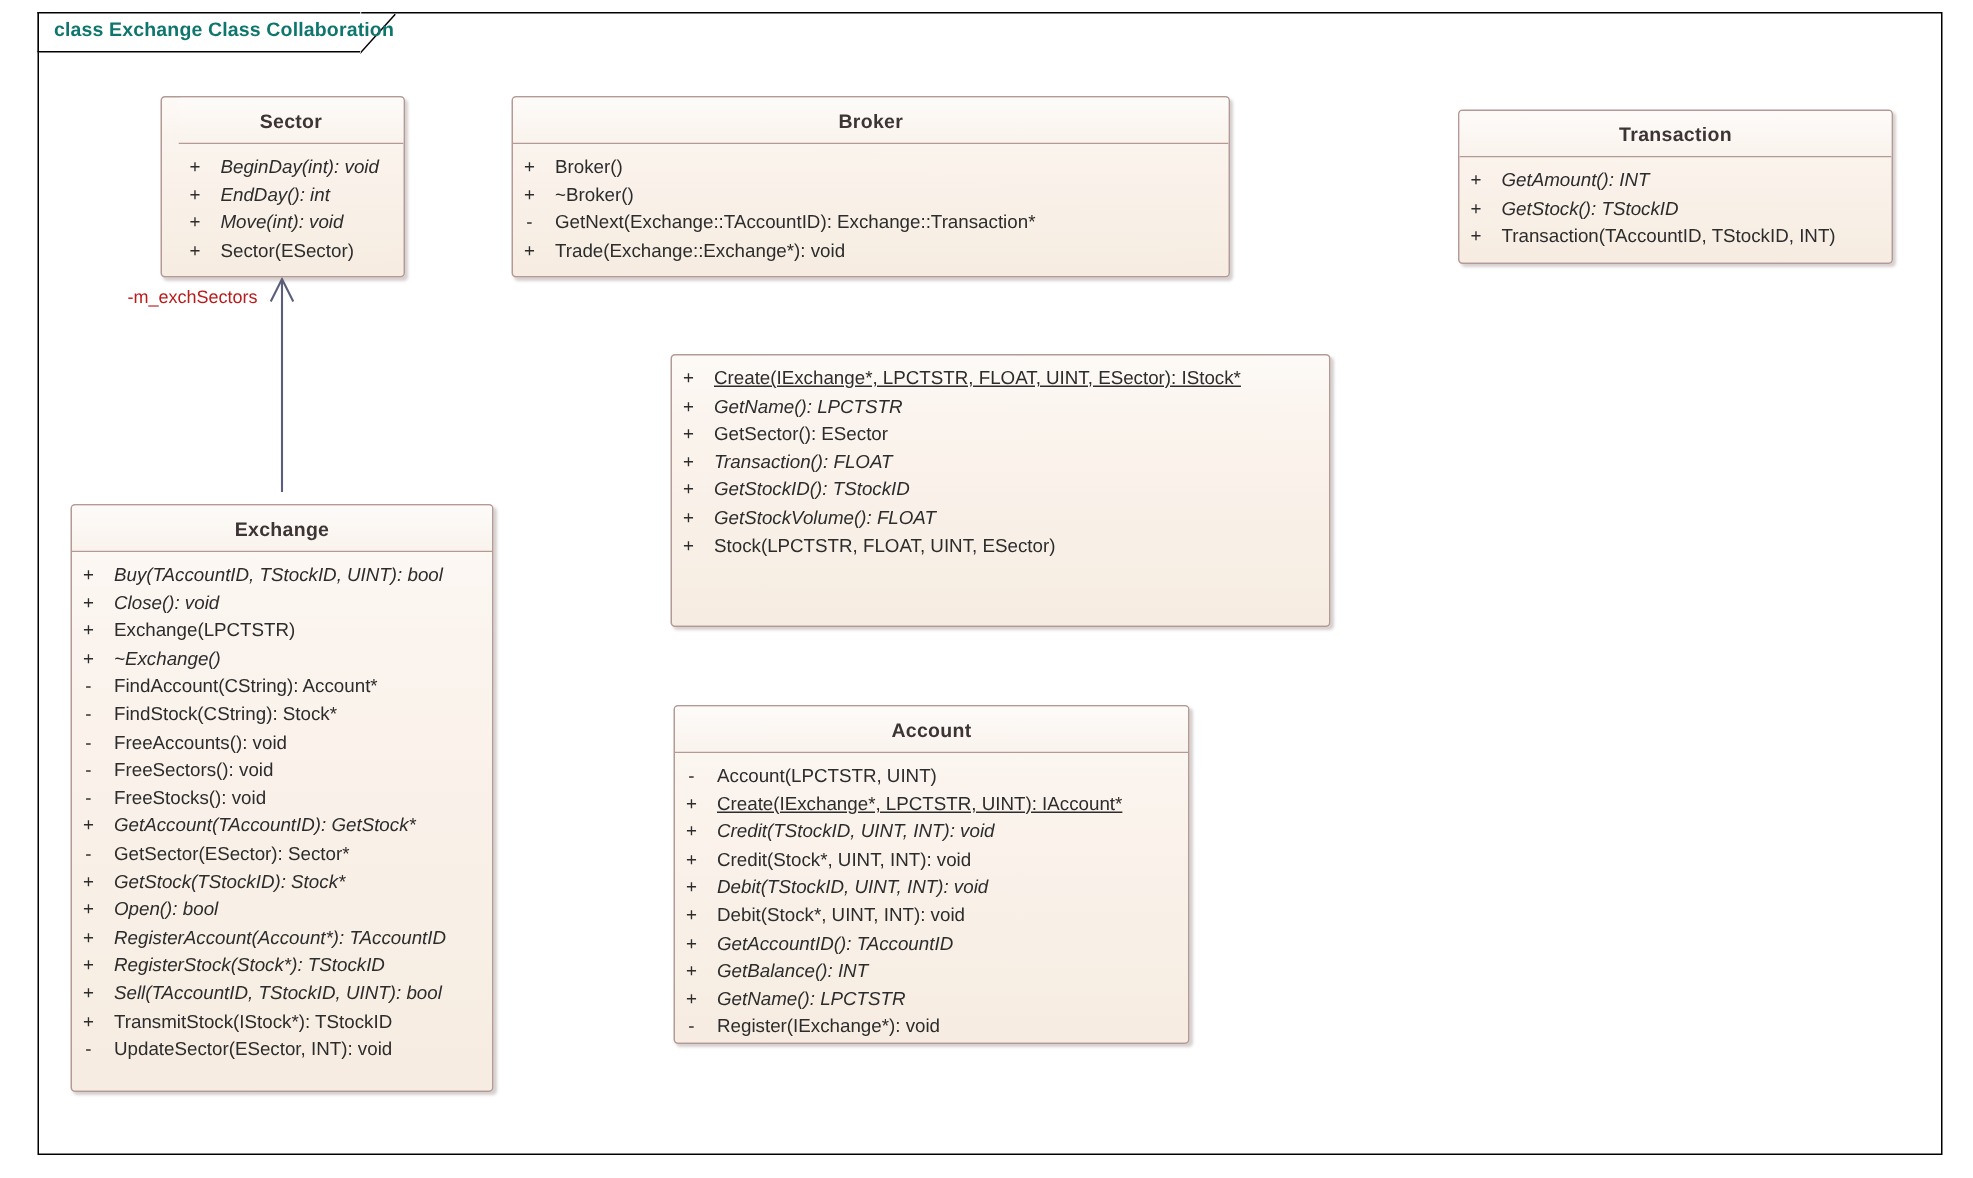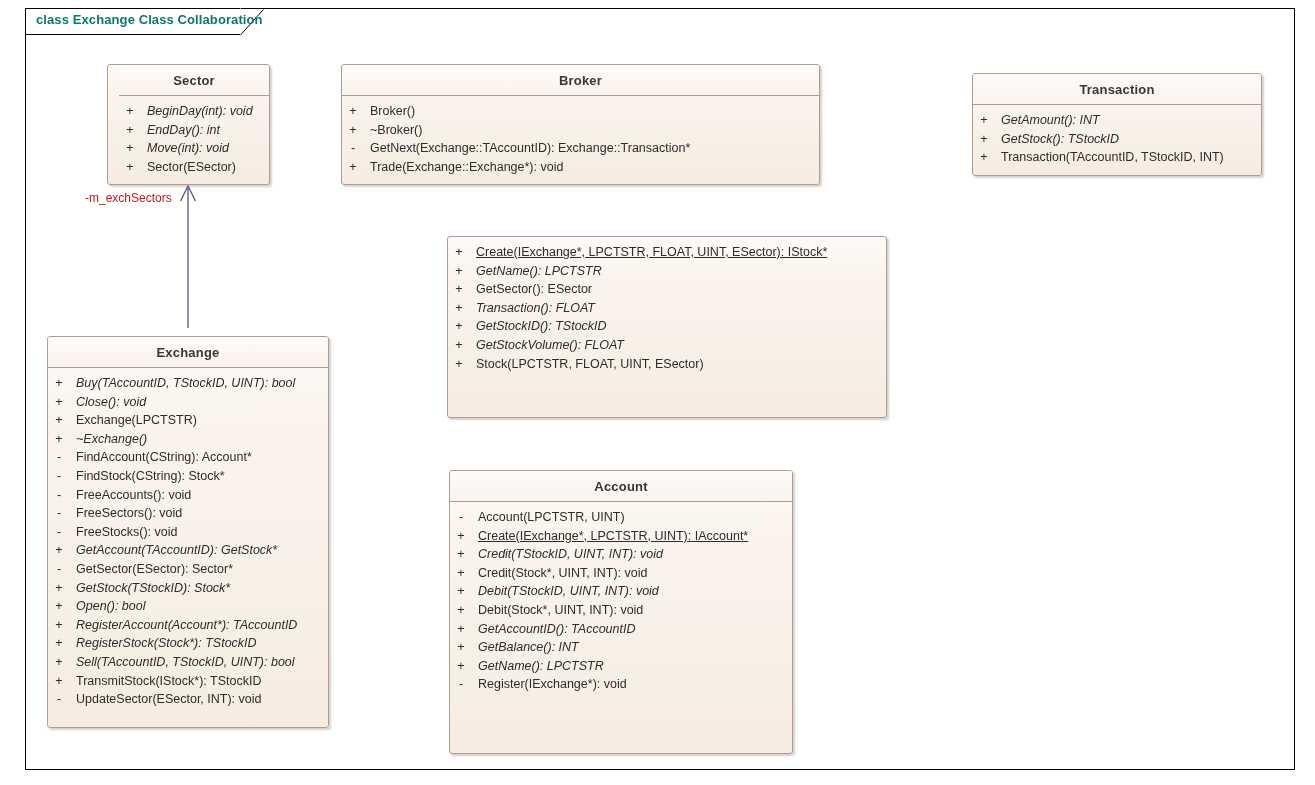--- a/index.html
+++ b/index.html
@@ -238,21 +238,21 @@
           <span class="vis">+</span>
           <span class="sig italic">GetStockVolume(): FLOAT</span>
         </div>
         <div class="member">
           <span class="vis">+</span>
           <span class="sig">Stock(LPCTSTR, FLOAT, UINT, ESector)</span>
         </div>
       </div>
   </div>
 
-  <div class="uml-class" style="left:449px; top:470px; width:344px; height:284px;">
+  <div class="uml-class" style="left:449px; top:470px; width:344px; height:226px;">
     <div class="uml-header">Account</div>
     <div class="uml-body">
         <div class="member">
           <span class="vis">-</span>
           <span class="sig">Account(LPCTSTR, UINT)</span>
         </div>
         <div class="member">
           <span class="vis">+</span>
           <span class="sig underline">Create(IExchange*, LPCTSTR, UINT): IAccount*</span>
         </div>

